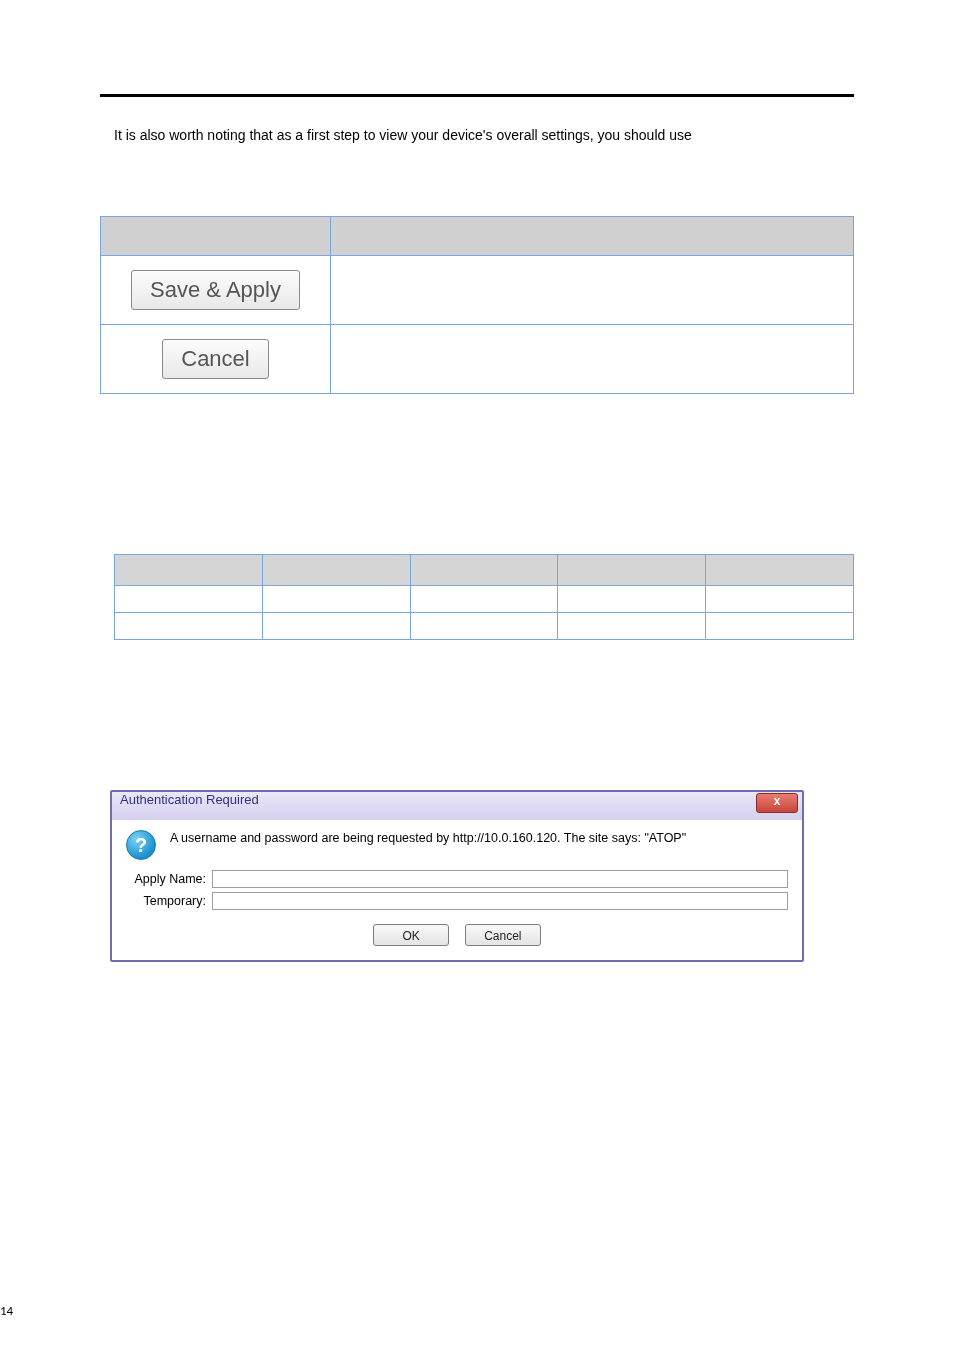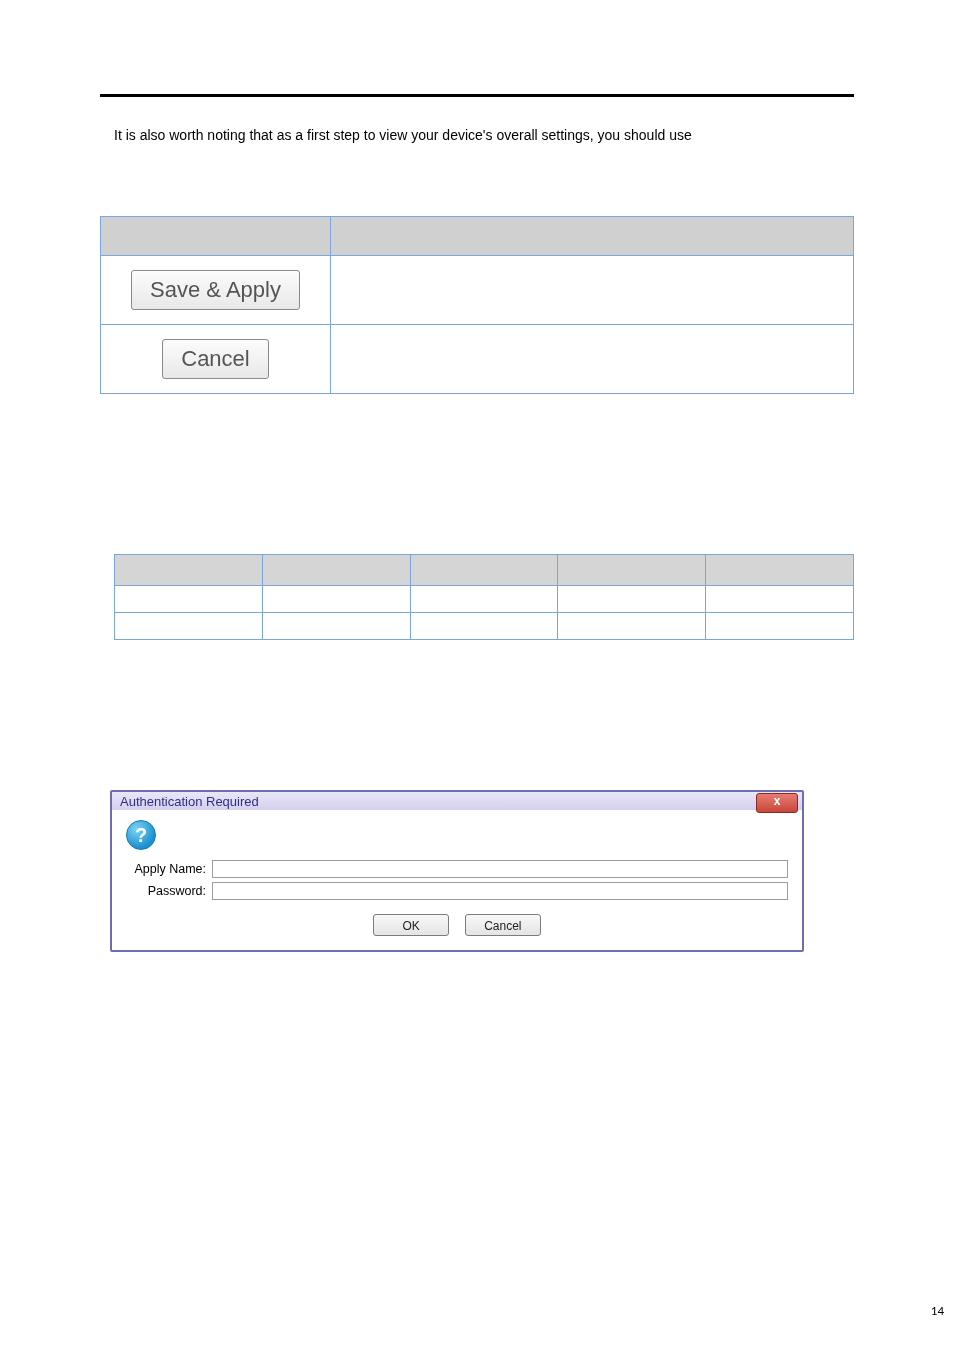--- a/index.html
+++ b/index.html
@@ -91,24 +91,23 @@
     width: 690px;
     border: 2px solid #6d6daf;
     border-radius: 2px;
     background: #fff;
     font-family: "Segoe UI", Tahoma, sans-serif;
     font-size: 13px;
     color: #000;
   }
   .auth-title-bar {
     position: relative;
-    height: 18px;
+    height: 28px;
     background: linear-gradient(#eae7f8, #d5cfee);
     display: flex;
-    align-items: center;
   }
   .auth-title-text {
     color: #2f2f86;
     font-size: 13px;
     padding-left: 8px;
   }
   .close-btn {
     position: absolute;
     right: 4px;
     top: 1px;
@@ -184,21 +183,21 @@
     margin: 0 6px;
     line-height: 20px;
     vertical-align: middle;
   }
 
   .page-num {
     position: absolute;
     bottom: 36px;
     left: 0;
     right: 10px;
-    text-align: right;
+    text-align: left;
     font-size: 13px;
     font-family: Calibri, Arial, sans-serif;
   }
 </style>
 </head>
 <body>
 
 <div class="page">
   <hr class="page-rule">
 
@@ -265,27 +264,28 @@
 
   <div class="dialog-wrap">
     <div class="auth-dialog">
       <div class="auth-title-bar">
         <span class="auth-title-text">Authentication Required</span>
         <span class="close-btn">x</span>
       </div>
       <div class="auth-body">
         <div class="auth-msg-row">
           <span class="qmark">?</span>
+          <div class="auth-msg">A username and password are being requested by http://10.0.160.120. The site says: "ATOP"</div>
         </div>
         <div class="auth-field">
           <span class="auth-label">Apply Name:</span>
           <input class="auth-input" type="text" value="" style="">
         </div>
         <div class="auth-field">
-          <span class="auth-label">Password:</span>
+          <span class="auth-label">Temporary:</span>
           <input class="auth-input" type="password" value="" style="">
         </div>
         <div class="auth-actions">
           <button class="auth-btn">OK</button>
           <button class="auth-btn">Cancel</button>
         </div>
       </div>
     </div>
   </div>
 

